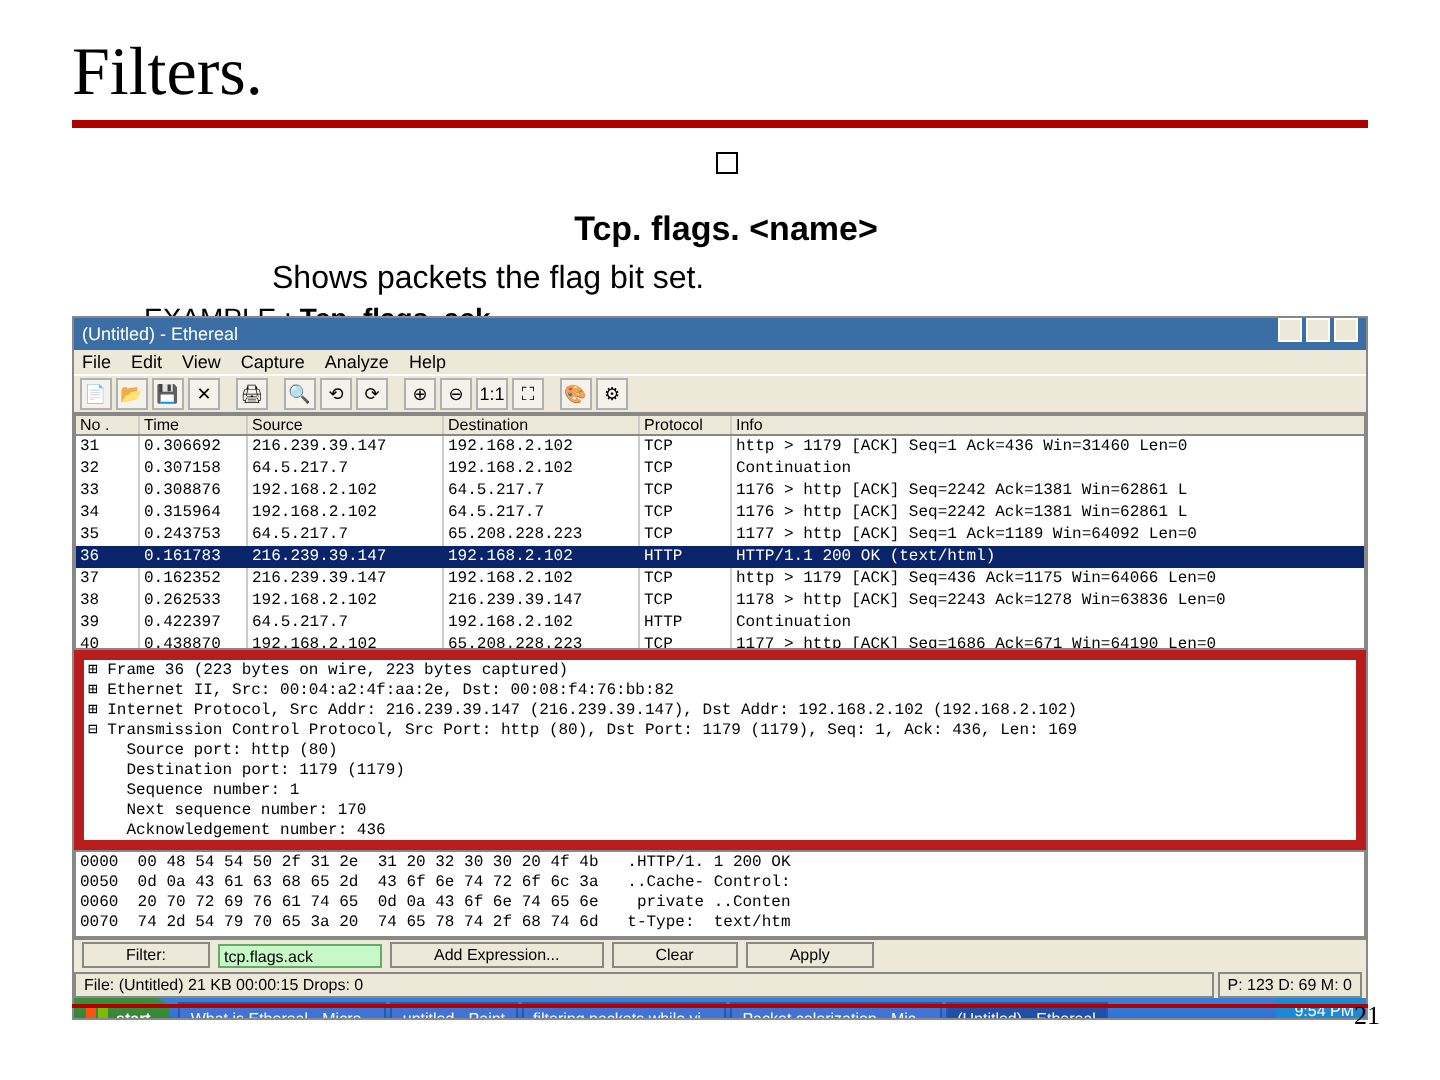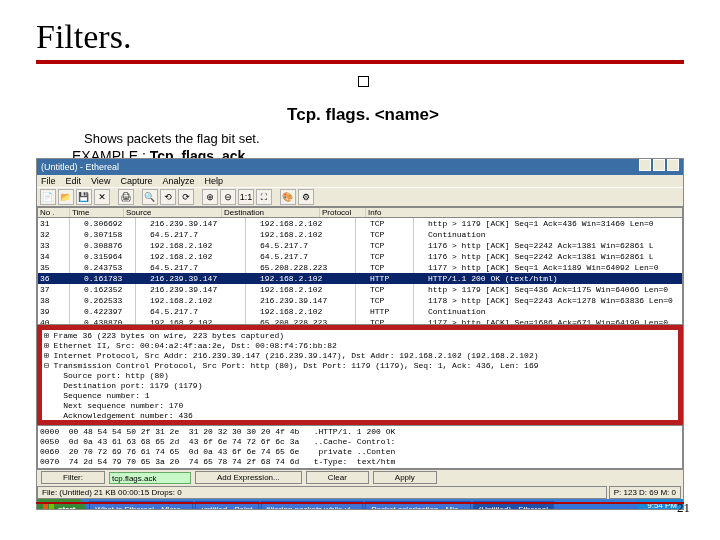--- a/index.html
+++ b/index.html
@@ -6,42 +6,42 @@
   body {
     width: 720px; height: 540px; background: #fff;
     font-family: "Times New Roman", serif; position: relative; overflow: hidden;
   }
   .slide { padding: 18px 36px 0 36px; }
   .title { font-size: 34px; font-family: "Times New Roman", serif; }
   .redbar { height: 4px; background: #b00000; margin: 4px 0 12px 0; }
   .bullet-row { display: flex; align-items: center; gap: 18px; margin-left: 6px; flex-direction: column; }
   .bullet-sq { width: 11px; height: 11px; border: 1px solid #000; flex: none; }
   .filter-name { font-family: Verdana, sans-serif; font-weight: bold; font-size: 17px; }
-  .desc { font-family: Verdana, sans-serif; font-size: 13px; margin: 6px 0 0 48px; }
+  .desc { font-family: Verdana, sans-serif; font-size: 16px; margin: 6px 0 0 100px; }
   .example { font-family: Verdana, sans-serif; font-size: 14px; margin: 2px 0 0 36px; }
   .example b { font-weight: bold; }
   .screenshot {
     position: absolute; left: 36px; top: 158px; width: 648px; height: 352px;
     border: 1px solid #888; background: #ece9d8; font-family: Tahoma, sans-serif;
     font-size: 8px; overflow: hidden;
   }
   .win-title {
     background: linear-gradient(#3a6ea5,#3a6ea5); color: #fff; height: 16px;
     line-height: 16px; padding: 0 4px; font-size: 9px; display: flex; justify-content: space-between;
   }
   .win-btns span { display:inline-block; width:12px; height:12px; background:#ece9d8; border:1px solid #fff; margin-left:2px; }
   .menubar { background:#ece9d8; padding:1px 4px; font-size:9px; display:flex; gap:10px; }
   .toolbar { background:#ece9d8; padding:1px 3px; display:flex; gap:2px; border-top:1px solid #fff; border-bottom:1px solid #888;}
   .tbtn { width:16px; height:16px; border:1px solid #b0b0b0; background:#f4f2eb; display:flex; align-items:center; justify-content:center; font-size:9px;}
   .toolbar .sep { width:4px; }
   .packet-list { background:#fff; border:1px solid #888; height:118px; overflow:hidden; }
   .pl-head { display:flex; background:#ece9d8; font-size:8px; border-bottom:1px solid #888;}
   .pl-head span, .pl-row span { display:inline-block; overflow:hidden; white-space:nowrap; padding:0 2px; border-right:1px solid #ccc;}
   .c-no{width:32px;} .c-time{width:54px;} .c-src{width:98px;} .c-dst{width:98px;} .c-proto{width:46px;} .c-info{flex:1; border-right:none!important;}
-  .pl-row { display:flex; font-size:8px; font-family: "Courier New", monospace; line-height:11px;gap:12px; }
+  .pl-row { display:flex; font-size:8px; font-family: "Courier New", monospace; line-height:11px; }
   .pl-row.sel { background:#0a246a; color:#fff; }
   .pl-row.sel span{border-right-color:#0a246a;}
   .details { background:#fff; border:5px solid #b91c1c; font-family:"Courier New",monospace; font-size:8px; padding:1px 2px; line-height:10px; height:100px; overflow:hidden; white-space:pre;}
   .hex { background:#fff; border:1px solid #888; font-family:"Courier New",monospace; font-size:8px; padding:1px 2px; line-height:10px; height:44px; overflow:hidden; white-space:pre;}
   .filterbar { background:#ece9d8; display:flex; align-items:center; font-size:8px; padding:1px 4px; gap:4px; border-top:1px solid #888; height:16px;}
   .btn { border:1px solid #888; background:#ece9d8; padding:0 21px; height:13px; line-height:11px; font-size:8px;}
   .fin { background:#c8f8c8; border:1px solid #6a6; height:12px; flex:0 0 82px; font-size:8px; padding:0 2px; line-height:12px;}
   .statusbar { background:#ece9d8; display:flex; font-size:8px; height:14px; align-items:center;justify-content:space-between;}
   .statusbar .seg { border:1px solid #888; padding:0 4px; height:13px; line-height:11px; margin-right:2px;}
   .taskbar { background:linear-gradient(#3a81d7,#245edb); height:21px; display:flex; align-items:center; color:#fff; font-size:8px;}

